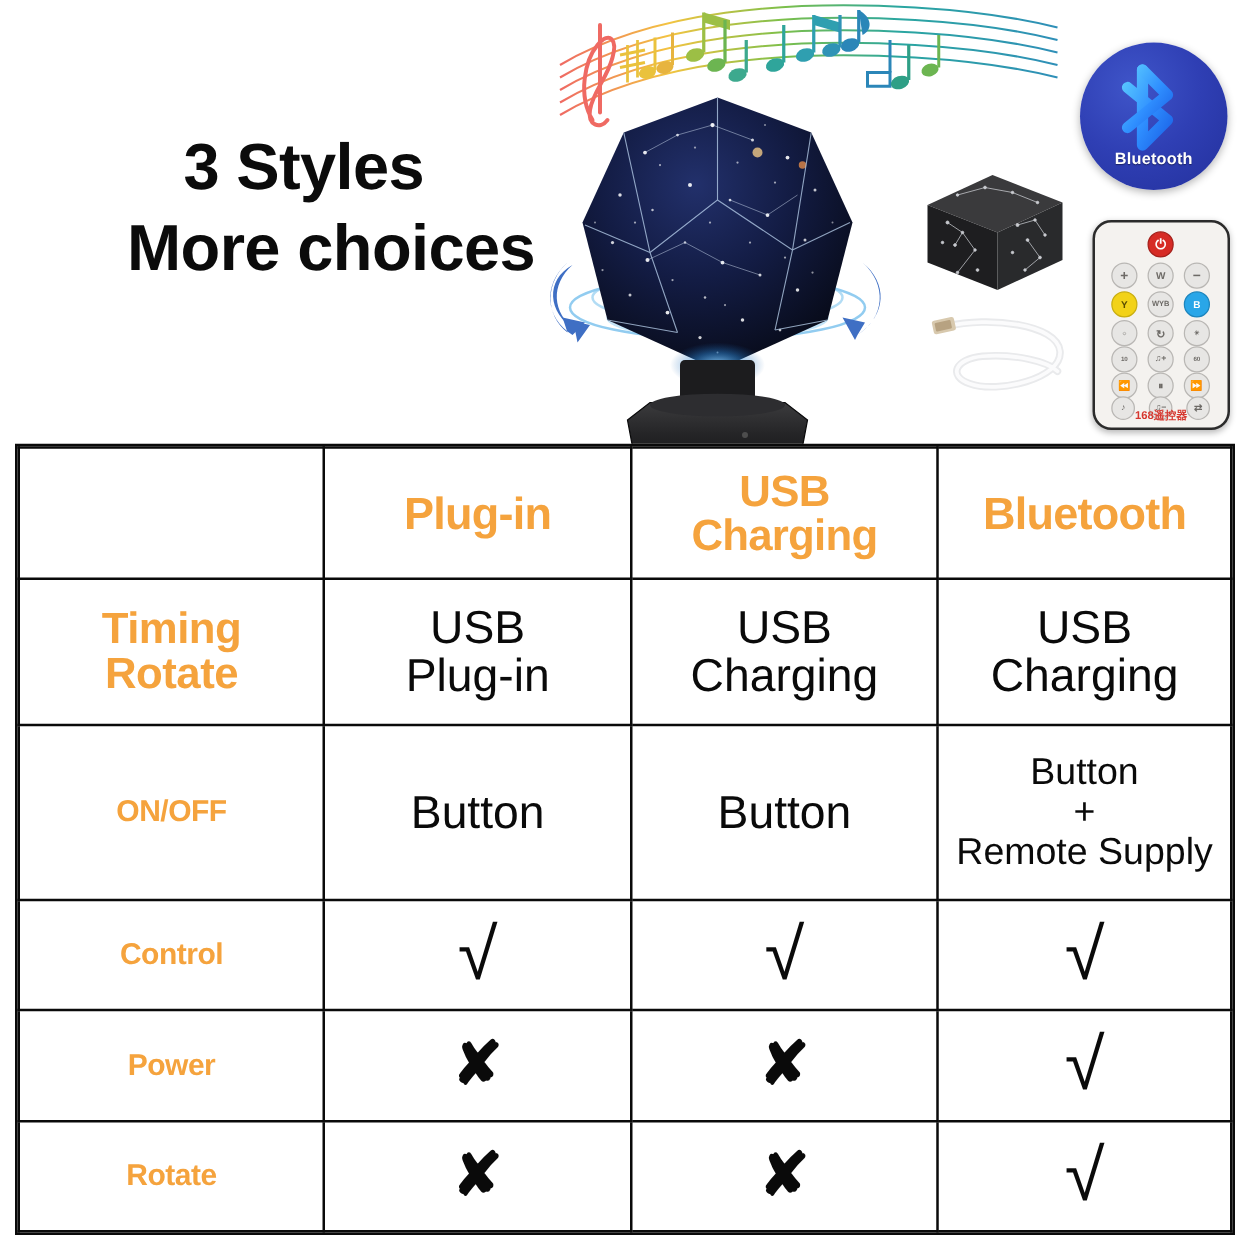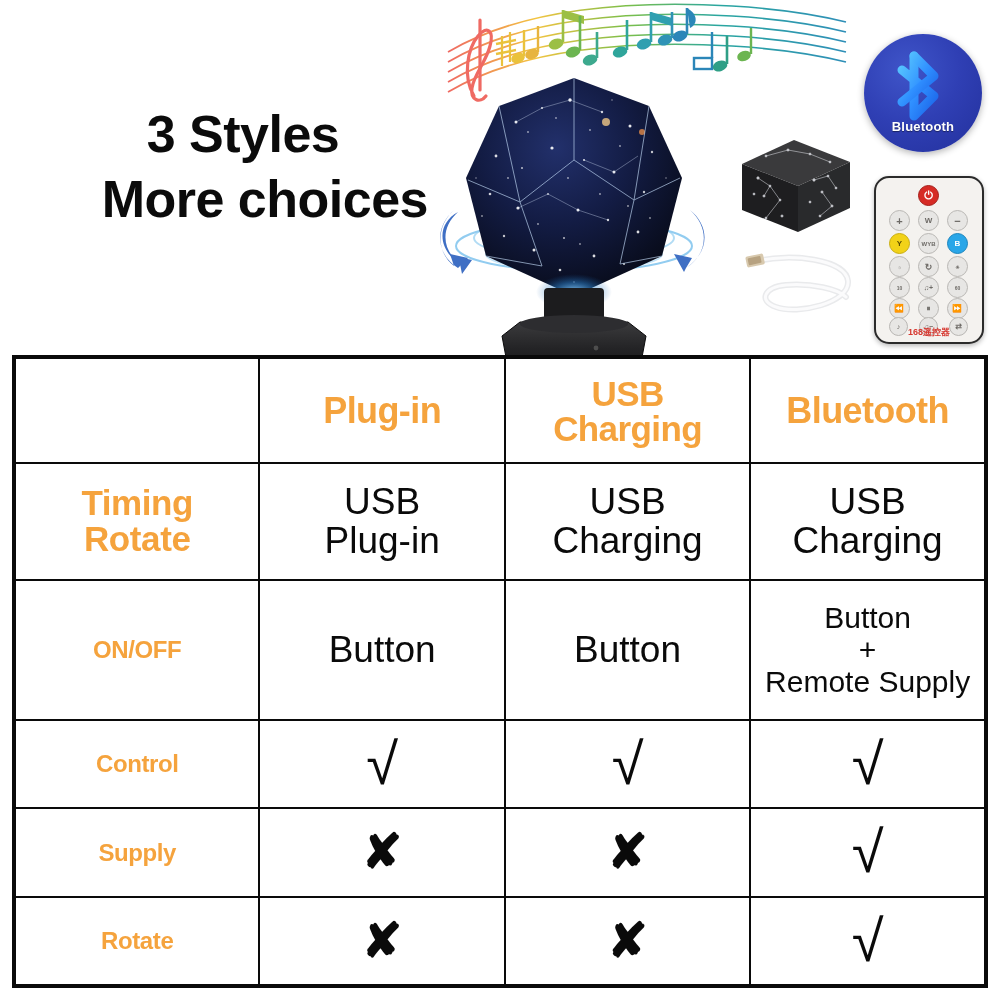--- a/index.html
+++ b/index.html
@@ -428,21 +428,21 @@
           <td>
             <div class="mark-check">√</div>
           </td>
           <td>
             <div class="mark-check">√</div>
           </td>
         </tr>
 
         <tr>
           <td>
-            <div class="rowlabel">Supply</div>
+            <div class="rowlabel">Power</div>
           </td>
           <td>
             <div class="mark-x">✘</div>
           </td>
           <td>
             <div class="mark-x">✘</div>
           </td>
           <td>
             <div class="mark-check">√</div>
           </td>

